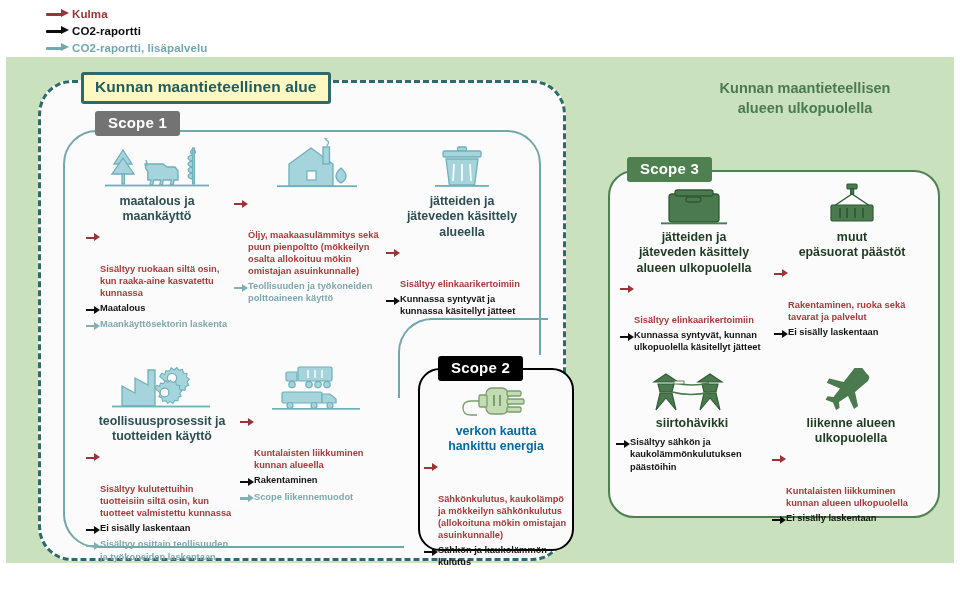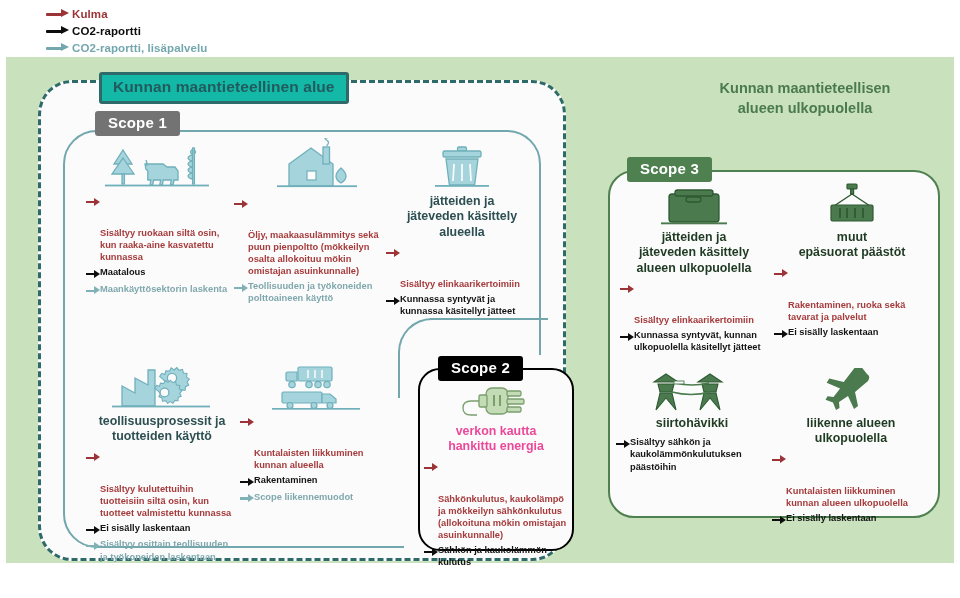--- a/index.html
+++ b/index.html
@@ -39,26 +39,26 @@
 
   
   #municipal-area {
     position: absolute; left: 38px; top: 80px; width: 528px; height: 481px;
     background: #fbfbfb;
     border: 3.4px dashed #2f6a6a;
     border-radius: 34px;
   }
   #municipal-title {
     position: absolute; left: 81px; top: 72px;
-    background: #14b8a6;
+    background: #fef9c3;
     border: 3px solid #2f6a6a;
     border-radius: 3px;
     padding: 3px 11px 5px 11px;
     font-size: 15.5px; font-weight: bold; color: #225b5e;
-    letter-spacing: .1px; z-index: 6; margin-left: 18px;
+    letter-spacing: .1px; z-index: 6;
   }
 
   
   #outside-title {
     position: absolute; left: 660px; top: 78px; width: 290px;
     text-align: center; font-size: 14.5px; font-weight: bold;
     line-height: 1.38; color: #4b7a50;
   }
 
   
@@ -147,21 +147,21 @@
   
   #it-energy { left: 424px; top: 382px; width: 144px; }
   
   #it-waste3 { left: 620px; top: 182px; width: 148px; }
   #it-other  { left: 774px; top: 182px; width: 156px; }
   #it-grid   { left: 616px; top: 368px; width: 152px; }
   #it-air    { left: 772px; top: 368px; width: 158px; }
 
   #it-agri .item-title, #it-fuel .item-title, #it-waste .item-title,
   #it-indus .item-title, #it-traffic .item-title { color: #2d4f52; }
-  #it-energy .item-title { color: #ec4899; }
+  #it-energy .item-title { color: #0369a1; }
 </style>
 </head>
 <body>
 
 <div id="root">
 
   <div id="legend">
     <div class="legend-row lg-kulma">
       <span class="legend-arrow">
         <span class="shaft"></span>
@@ -216,20 +216,21 @@
           <path d="M88 7 q5 3 0 6 q-5-3 0-6 Z"></path>
           <path d="M86 13 q6 3 0 6 q-6-3 0-6 Z"></path>
           <path d="M86 19 q6 3 0 6 q-6-3 0-6 Z"></path>
           <path d="M86 25 q6 3 0 6 q-6-3 0-6 Z"></path>
           <path d="M86 31 q6 3 0 6 q-6-3 0-6 Z"></path>
           <rect x="87.6" y="6" width="1.8" height="36"></rect>
         </g>
         <rect x="0" y="42.6" width="104" height="1.8" fill="#6fb0bb"></rect>
       </svg>
     </div>
+    <div class="item-title">maatalous ja<br>maankäyttö</div>
     <div class="bullets">
       <div class="bullet k">
         <span class="b-arrow">
             <span class="shaft"></span>
             <span class="head"></span>
           </span>
         <span class="b-text">Sisältyy ruokaan siltä osin, kun raaka-aine kasvatettu kunnassa</span>
       </div>
       <div class="bullet c">
         <span class="b-arrow">

